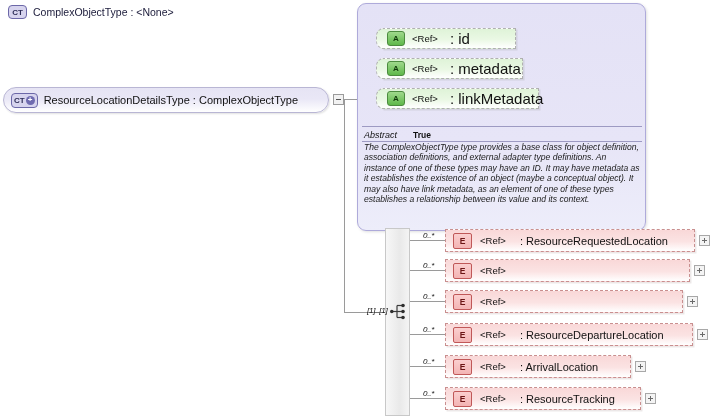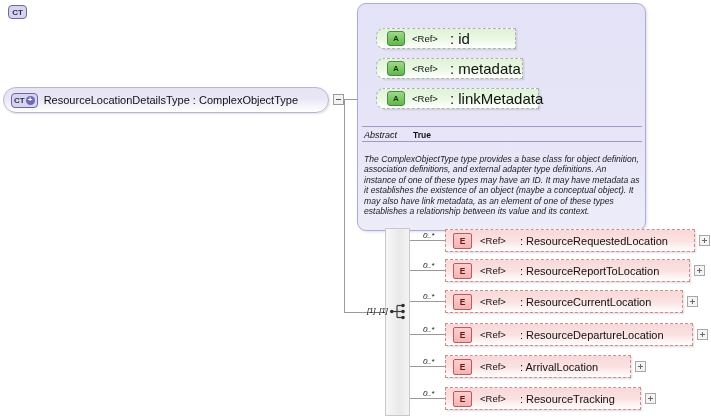--- a/index.html
+++ b/index.html
@@ -89,21 +89,21 @@
   }
   .ref-txt{margin-left:7px;font-size:9.5px;color:#111;}
   .name-txt{margin-left:12px;font-size:15px;color:#111;white-space:nowrap;}
 
   
   .sep{position:absolute;background:#9d9ac2;height:1px;}
   .abstract-row{position:absolute;left:364px;top:130px;font-size:9px;color:#111;}
   .abstract-row i{font-style:italic;}
   .abstract-row b{font-weight:bold;margin-left:16px;font-size:8.5px;}
   .doc{
-    position:absolute;left:364px;top:154px;width:276px;
+    position:absolute;left:364px;top:142px;width:276px;
     font-size:8.6px;line-height:10.4px;color:#1a1a1a;font-style:italic;
   }
 
   
   .seq-col{
     position:absolute;left:385px;top:228px;width:25px;height:188px;
     background:linear-gradient(to right,#f7f7f7,#e9e9e9 60%,#f4f4f4);
     border:1px solid #c8c8c8;box-sizing:border-box;
   }
   .seq-icon{position:absolute;left:390px;top:303px;width:17px;height:17px;}
@@ -168,20 +168,21 @@
         <span class="plusdot">+</span>
     </span>
     <span class="root-label">ResourceLocationDetailsType : ComplexObjectType</span>
   </div>
   <div class="minus-box"></div>
 
   <div class="type-panel"></div>
 
   <div class="type-head">
     <span class="ct-badge2">CT</span>
+    <span class="type-title">ComplexObjectType : &lt;None&gt;</span>
   </div>
 
   <div class="attr-row" style="left:382px;top:28px;width:134px;">
     <span class="attr-nose"></span>
     <span class="a-badge">A</span>
     <span class="ref-txt">&lt;Ref&gt;</span>
     <span class="name-txt">: id</span>
   </div>
 
   <div class="attr-row" style="left:382px;top:58px;width:141px;">
@@ -228,29 +229,27 @@
     <span class="e-badge">E</span>
     <span class="e-ref">&lt;Ref&gt;</span>
     <span class="e-name">: ResourceRequestedLocation</span>
   </div>
   <div class="plus-box" style="left:699px;top:235px;"></div>
 
   <div class="card" style="left:423px;top:261px;">0..*</div>
   <div class="elem-row" style="left:445px;top:259px;width:245px;">
     <span class="e-badge">E</span>
     <span class="e-ref">&lt;Ref&gt;</span>
-    <span class="e-name">: ResourceReportToLocation</span>
   </div>
   <div class="plus-box" style="left:694px;top:265px;"></div>
 
   <div class="card" style="left:423px;top:292px;">0..*</div>
   <div class="elem-row" style="left:445px;top:290px;width:238px;">
     <span class="e-badge">E</span>
     <span class="e-ref">&lt;Ref&gt;</span>
-    <span class="e-name">: ResourceCurrentLocation</span>
   </div>
   <div class="plus-box" style="left:687px;top:296px;"></div>
 
   <div class="card" style="left:423px;top:325px;">0..*</div>
   <div class="elem-row" style="left:445px;top:323px;width:248px;">
     <span class="e-badge">E</span>
     <span class="e-ref">&lt;Ref&gt;</span>
     <span class="e-name">: ResourceDepartureLocation</span>
   </div>
   <div class="plus-box" style="left:697px;top:329px;"></div>

